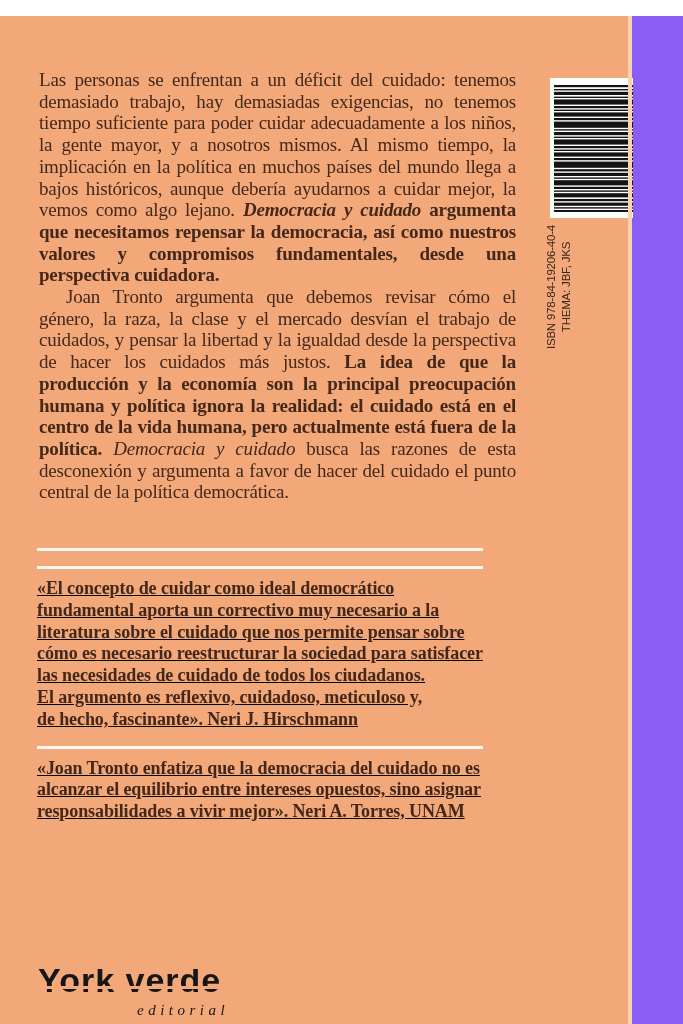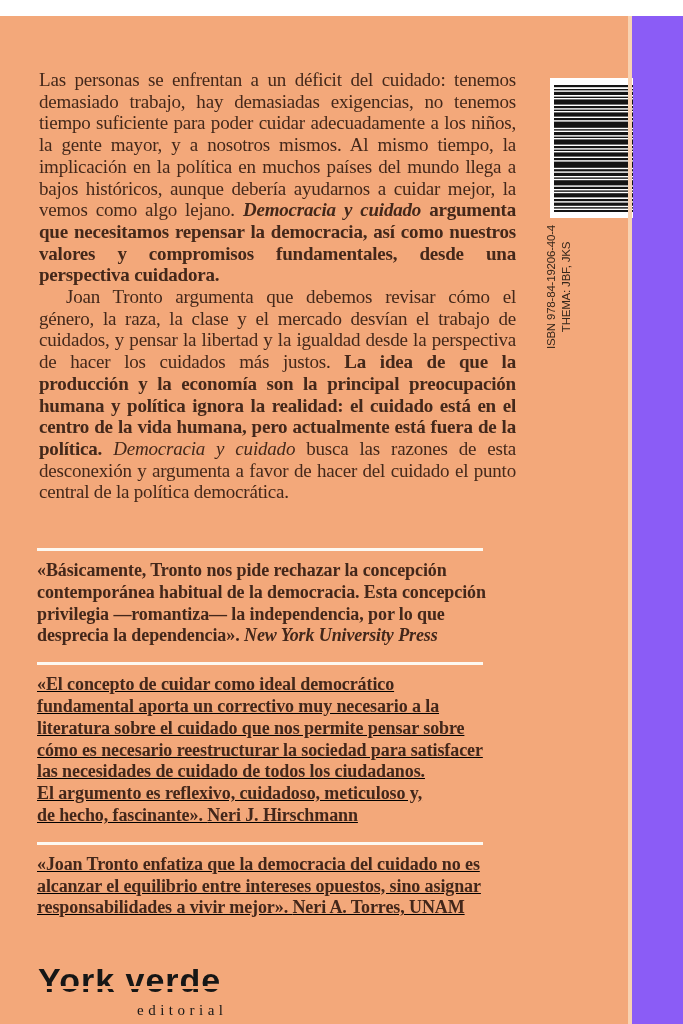--- a/index.html
+++ b/index.html
@@ -68,20 +68,21 @@
     margin-top: -6px;
     white-space: nowrap;
   }
   .logo-slice {
     position: absolute; left: 0; right: 0; top: 17px; height: 3px;
     background: #f3a87a;
   }
   .logo-sub {
     margin: 4px 0 0 99px;
     font-family: "Liberation Serif", "DejaVu Serif", serif;
+    font-style: italic;
     font-size: 15px;
     letter-spacing: 4.5px;
     white-space: nowrap;
   }
 
   
   .barcode-box {
     position: absolute; left: 550px; top: 62px;
     width: 83px; height: 140px;
     background: #ffffff;
@@ -110,24 +111,20 @@
   <div class="cover">
 
     <div class="synopsis">
       <p><span>Las personas se enfrentan a un déficit del cuidado: tenemos demasiado trabajo, hay demasiadas exigencias, no tenemos tiempo suficiente para poder cuidar adecuadamente a los ni­ños, la gente mayor, y a nosotros mismos. Al mismo tiempo, la implicación en la política en muchos países del mundo llega a bajos históricos, aunque debería ayudarnos a cuidar mejor, la vemos como algo lejano. </span><span class="bi">Democracia y cuidado</span><span class="b"> argumenta que necesitamos repensar la democracia, así como nuestros valores y compromisos fundamentales, des­de una perspectiva cuidadora.</span></p>
       <p class="para-indent"><span>Joan Tronto argumenta que debemos revisar cómo el género, la raza, la clase y el mercado desvían el trabajo de cuidados, y pensar la libertad y la igualdad desde la pers­pectiva de hacer los cuidados más justos. </span><span class="b">La idea de que la producción y la economía son la principal preocupación humana y política ignora la realidad: el cuidado está en el centro de la vida humana, pero actualmente está fuera de la política. </span><span class="i">Democracia y cuidado</span><span> busca las razones de esta desconexión y argumenta a favor de hacer del cuidado el punto central de la política democrática.</span></p>
     </div>
 
     <div class="quotes">
       <div class="quote-block">
         <div class="rule"></div>
-        <p class="quote"><span class="q-body">«Básicamente, Tronto nos pide rechazar la concepción
-contemporánea habitual de la democracia. Esta concepción
-privilegia —romantiza— la independencia, por lo que
-desprecia la dependencia». </span><span class="bi">New York University Press</span></p>
       </div>
       <div class="quote-block">
         <div class="rule"></div>
         <p class="quote"><span class="q-body">«El concepto de cuidar como ideal democrático
 fundamental aporta un correctivo muy necesario a la
 literatura sobre el cuidado que nos permite pensar sobre
 cómo es necesario reestructurar la sociedad para satisfacer
 las necesidades de cuidado de todos los ciudadanos.
 El argumento es reflexivo, cuidadoso, meticuloso y,
 de hecho, fascinante». </span><span>Neri J. Hirschmann</span></p>

